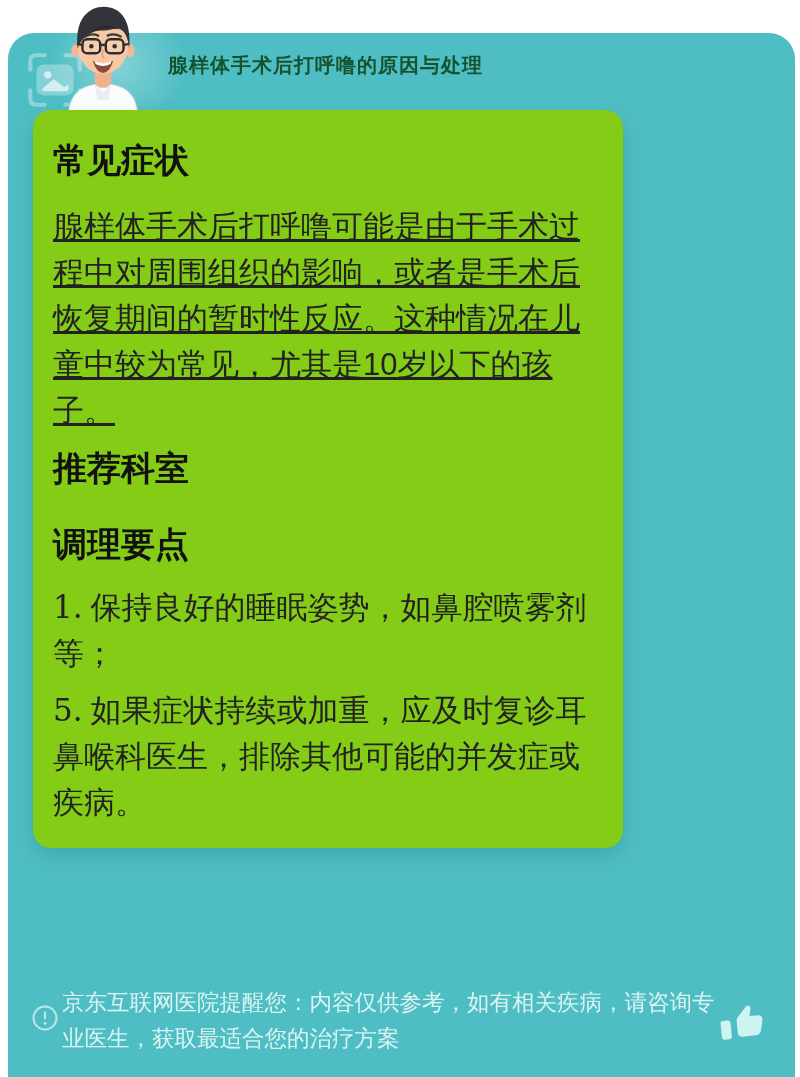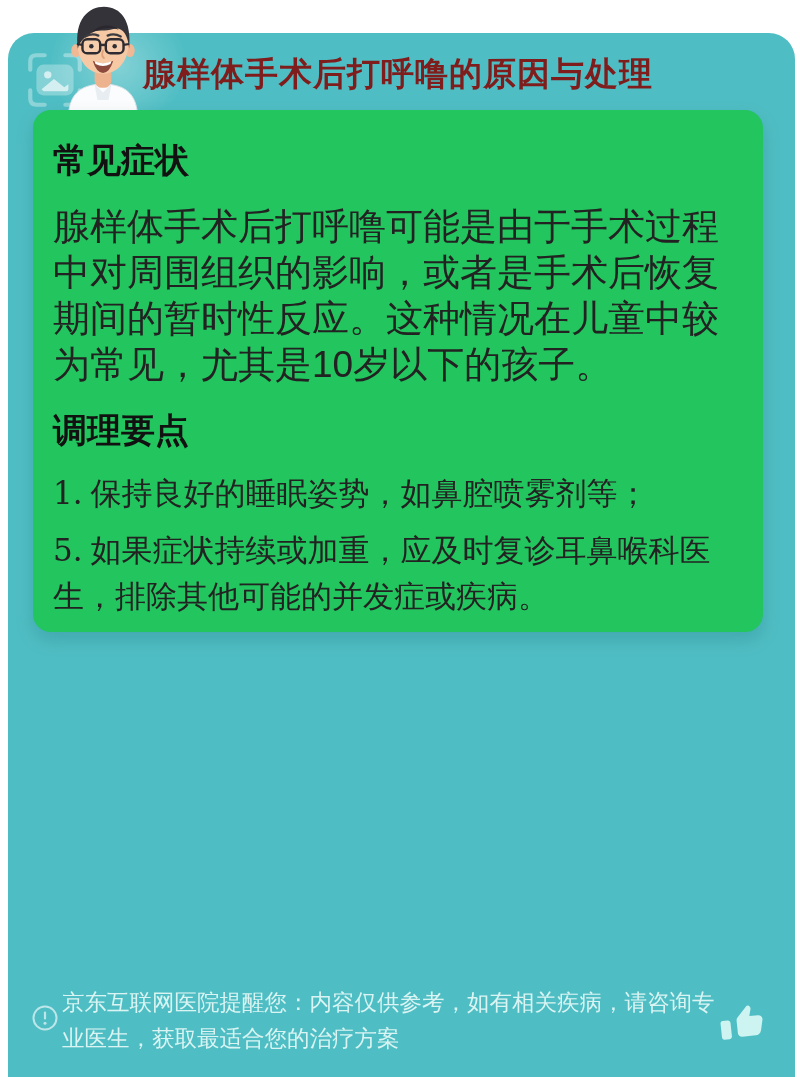--- a/index.html
+++ b/index.html
@@ -11,41 +11,41 @@
   .teal-bg{
     position:absolute;left:8px;right:5px;top:33px;bottom:0;
     background:
       radial-gradient(95px 85px at 110px 32px, rgba(255,255,255,0.30), rgba(255,255,255,0) 72%),
       #4FBEC4;
     border-radius:26px 26px 0 0;
   }
   .photo-icon{position:absolute;left:22px;top:47px;width:66px;height:66px;}
   .avatar{position:absolute;left:50px;top:2px;width:106px;height:112px;overflow:hidden;}
   .page-title{
-    position:absolute;left:143px;top:52px;width:600px;
-    color:#7f1d1d;font-size:33px;font-weight:bold;letter-spacing:1px;
+    position:absolute;left:168px;top:52px;width:600px;
+    color:#14532d;font-size:20px;font-weight:bold;letter-spacing:1px;
     white-space:nowrap;
   }
   .card{
-    position:absolute;left:33px;top:110px;width:730px;
-    box-sizing:border-box;padding:16px 20px 12px 20px;
-    background:#22c55e;border-radius:18px;
+    position:absolute;left:33px;top:110px;width:590px;
+    box-sizing:border-box;padding:16px 20px 22px 20px;
+    background:#84cc16;border-radius:18px;
     box-shadow:0 8px 18px rgba(0,70,75,0.18);
     color:#222222;
   }
   .card h2{
     margin:14px 0 0 0;font-size:34px;line-height:40px;font-weight:bold;color:#111111;
   }
   .card .body-text{
-    margin:24px 0 0 0;font-size:37px;line-height:46px;color:#222222;
+    margin:24px 0 0 0;font-size:31px;line-height:46px;color:#222222;text-decoration:underline;
   }
   .card .dept-value{
     margin:20px 0 0 0;font-size:31px;line-height:46px;color:#222222;
   }
-  .card h2.tips-h{margin-top:22px;}
+  .card h2.tips-h{margin-top:36px;}
   .tips-list{margin:20px 0 0 0;padding:0;list-style:none;}
   .tips-list li{
     font-size:31px;line-height:46px;color:#222222;margin:0 0 10px 0;
   }
   .tips-list li:last-child{margin-bottom:0;}
   .li-num{font-family:"DejaVu Serif","Liberation Serif",serif;margin-right:8px;}
   .footer{position:absolute;left:0;right:0;top:985px;height:92px;}
   .info-icon{position:absolute;left:31px;top:19px;width:28px;height:28px;color:rgba(255,255,255,0.62);}
   .footer-text{
     position:absolute;left:62px;top:0;width:662px;
@@ -94,20 +94,21 @@
     <path d="M46 63.5 Q55 68 64 63.5 L63 66.5 Q55 70.5 47 66.5 Z" fill="#ffffff"></path>
   </svg>
 </div>
 
 <div class="page-title">腺样体手术后打呼噜的原因与处理</div>
 
 <div class="card">
   <h2>常见症状</h2>
   <p class="body-text">腺样体手术后打呼噜可能是由于手术过程中对周围组织的影响，或者是手术后恢复期间的暂时性反应。这种情况在儿童中较为常见，尤其是10岁以下的孩子。</p>
 
+  <h2>推荐科室</h2>
 
   <h2 class="tips-h">调理要点</h2>
   <ol class="tips-list">
     <li><span class="li-num">1.</span><span>保持良好的睡眠姿势，如鼻腔喷雾剂等；</span></li>
     <li><span class="li-num">5.</span><span>如果症状持续或加重，应及时复诊耳鼻喉科医生，排除其他可能的并发症或疾病。</span></li>
   </ol>
 </div>
 
 <div class="footer">
   <div class="info-icon">

